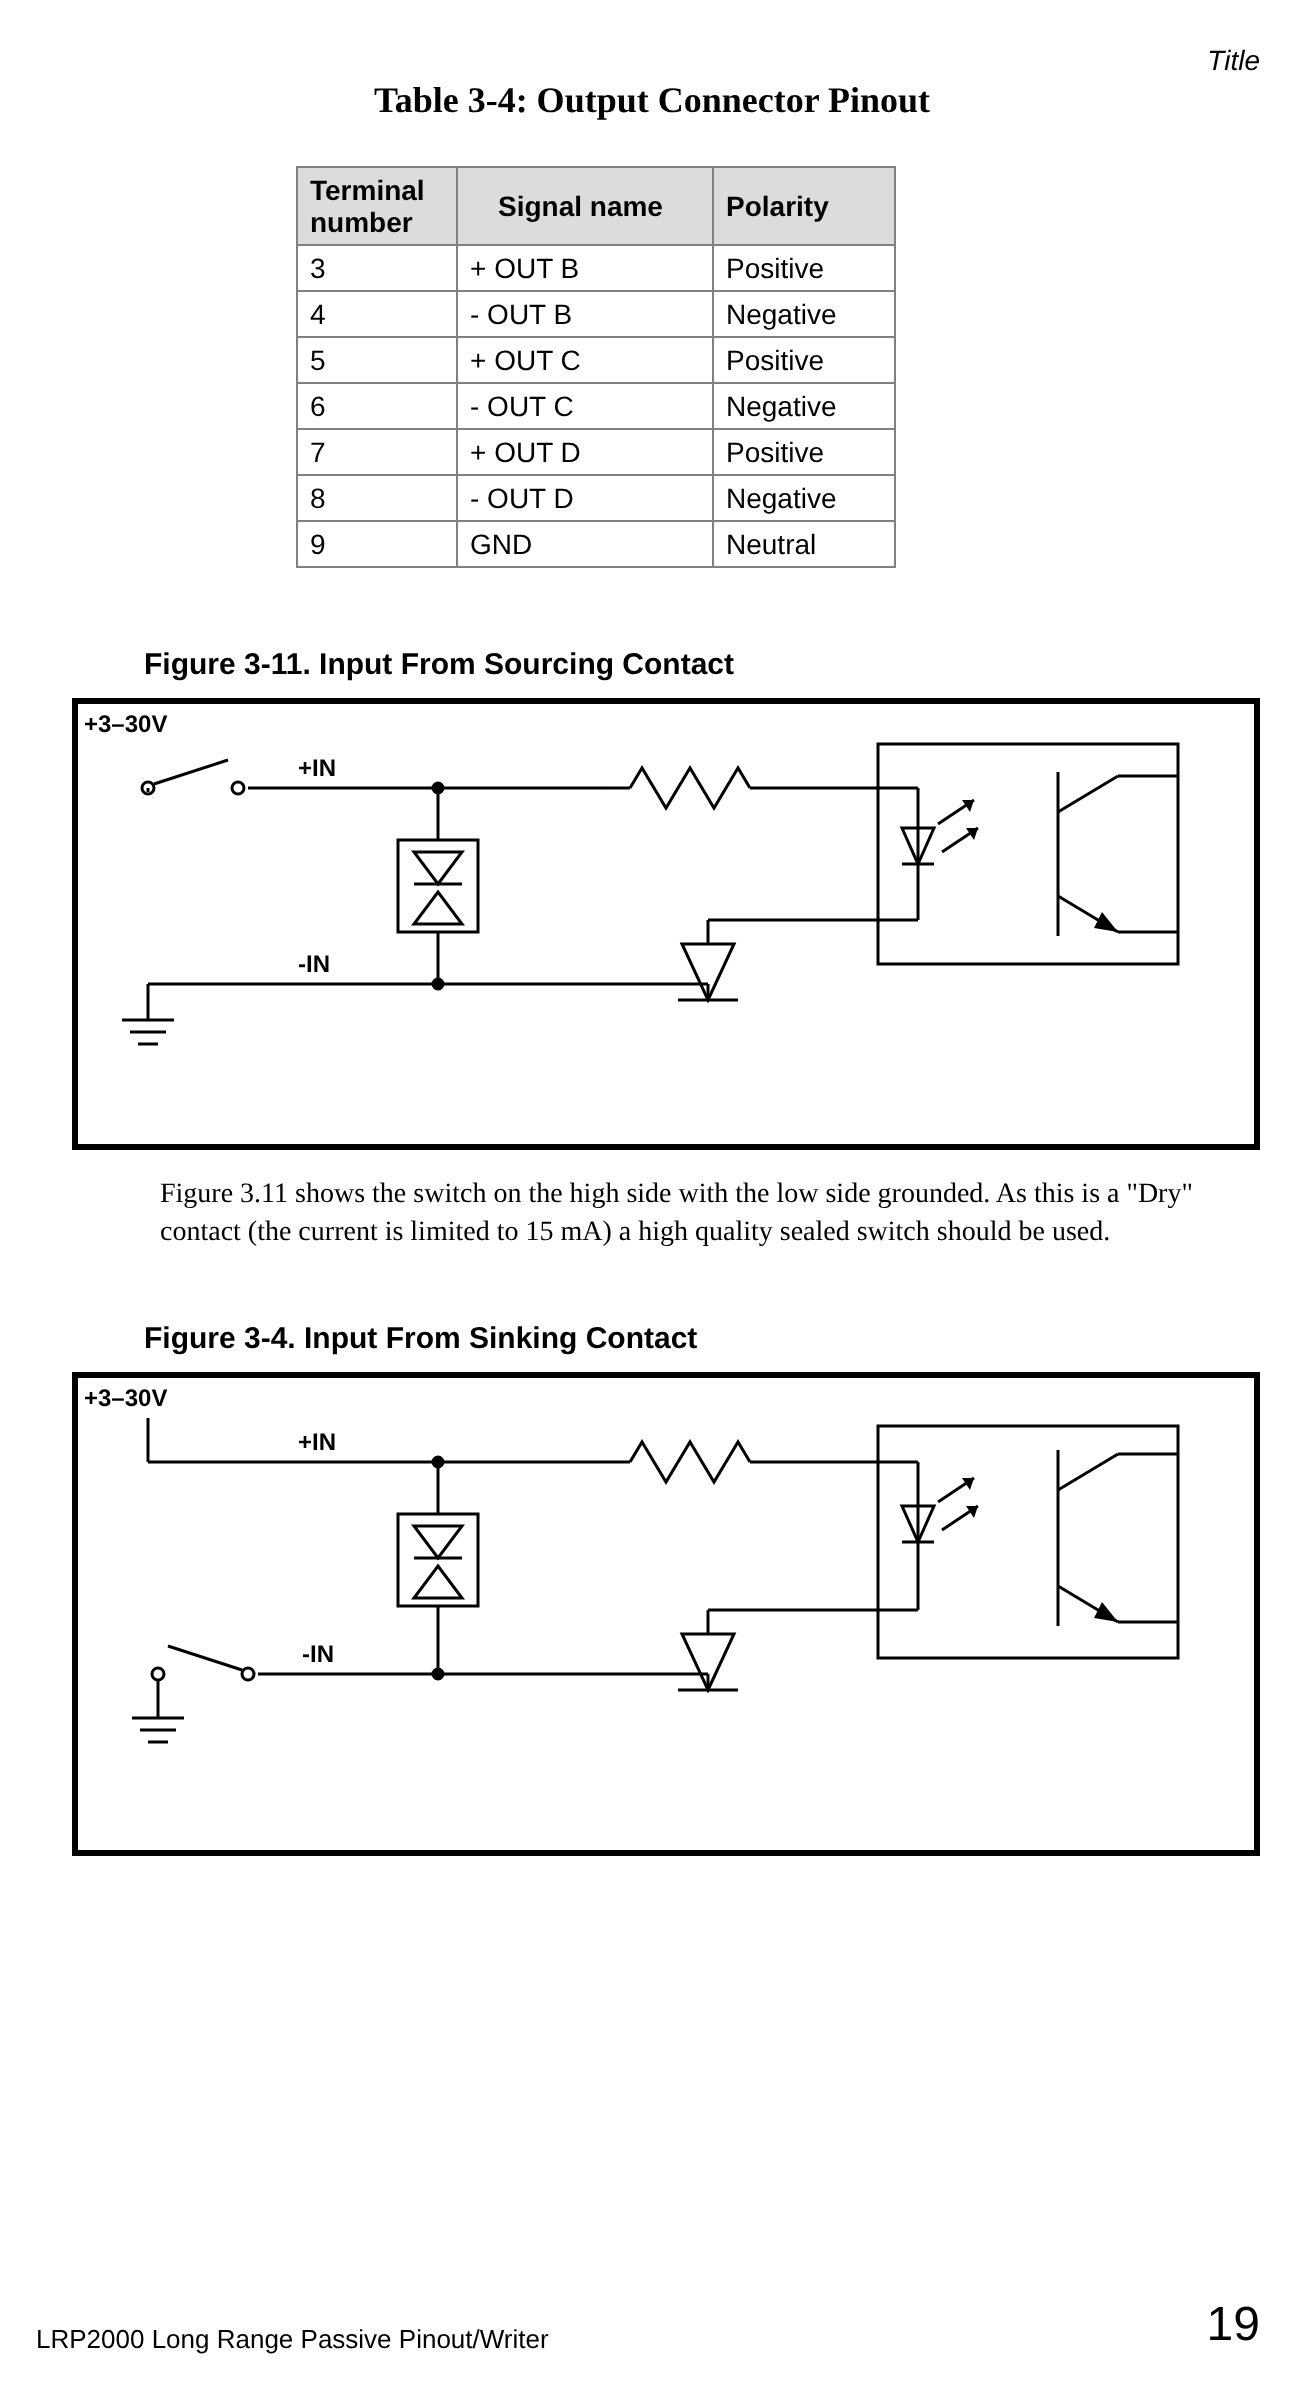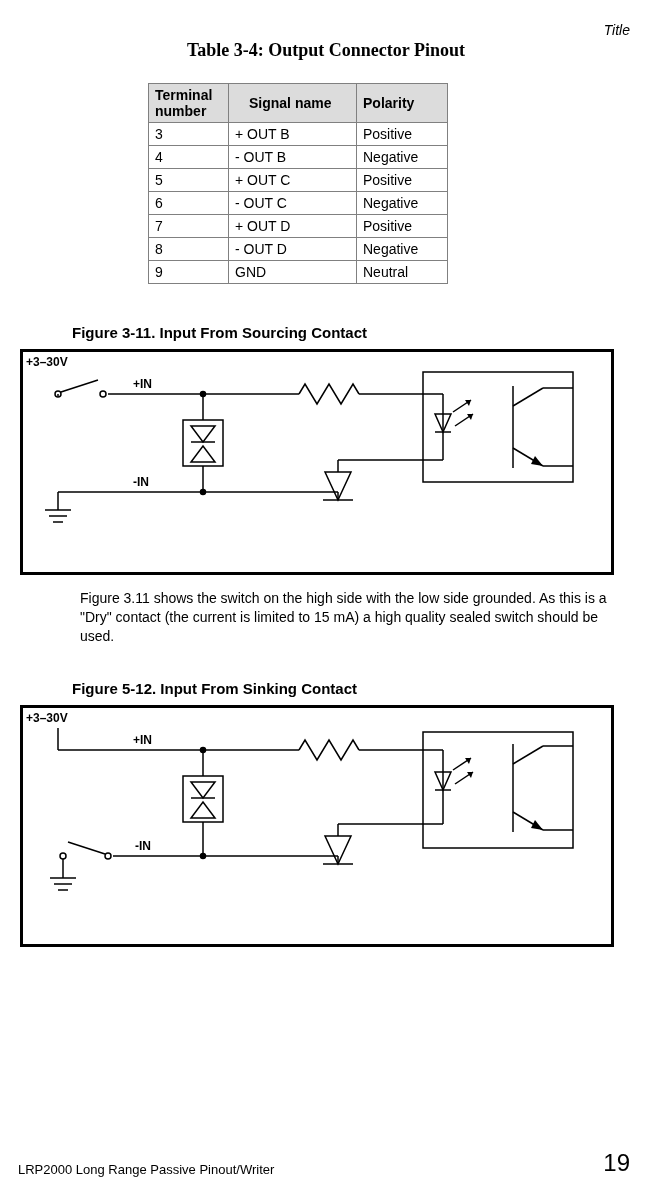--- a/index.html
+++ b/index.html
@@ -48,30 +48,31 @@
     .pinout-table th.sn { width: 128px; padding-left: 20px; }
     .figure-caption {
       font-weight: bold;
       font-size: 15px;
       margin: 40px 0 8px 54px;
     }
     .diagram-frame {
       border: 3px solid #000;
       width: 594px;
       height: 226px;
-      margin-left: 2px;
+      margin-left: 18px;
       background: #fff;
       position: relative;
       overflow: hidden;
     }
     .diagram-svg { display: block; }
     .body-text {
       margin: 14px 18px 12px 62px;
       font-size: 14px;
       line-height: 1.35;
+      font-family: Liberation Serif, serif;
     }
     .footer {
       position: absolute;
       bottom: 22px;
       left: 18px;
       right: 22px;
       display: flex;
       justify-content: space-between;
       align-items: flex-end;
     }
@@ -197,21 +198,21 @@
       <line x1="490" y1="96" x2="520" y2="114"></line>
       <polygon points="512,104 520,114 508,112" fill="#000" stroke="none"></polygon>
       <line x1="520" y1="36" x2="550" y2="36"></line>
       <line x1="520" y1="114" x2="550" y2="114"></line>
     </g>
   </svg>
 </div>
 
 <div class="body-text">Figure 3.11 shows the switch on the high side with the low side grounded. As this is a "Dry" contact (the current is limited to 15 mA) a high quality sealed switch should be used.</div>
 
-<div class="figure-caption" style="margin-top:34px">Figure 5-12. Input From Sinking Contact</div>
+<div class="figure-caption" style="margin-top:34px">Figure 3-4. Input From Sinking Contact</div>
 
 <div class="diagram-frame" style="height:242px">
   <svg class="diagram-svg" width="588" height="236" viewBox="0 0 588 236">
     <g stroke="#000" stroke-width="1.5" fill="none">
 
       <text x="3" y="14" font-family="Arial" font-weight="bold" font-size="12" stroke="none" fill="#000">+3–30V</text>
 
       <line x1="35" y1="42" x2="262" y2="42"></line>
       <text x="110" y="36" font-family="Arial" font-weight="bold" font-size="12" stroke="none" fill="#000">+IN</text>
       <circle cx="180" cy="42" r="2.5" fill="#000"></circle>

